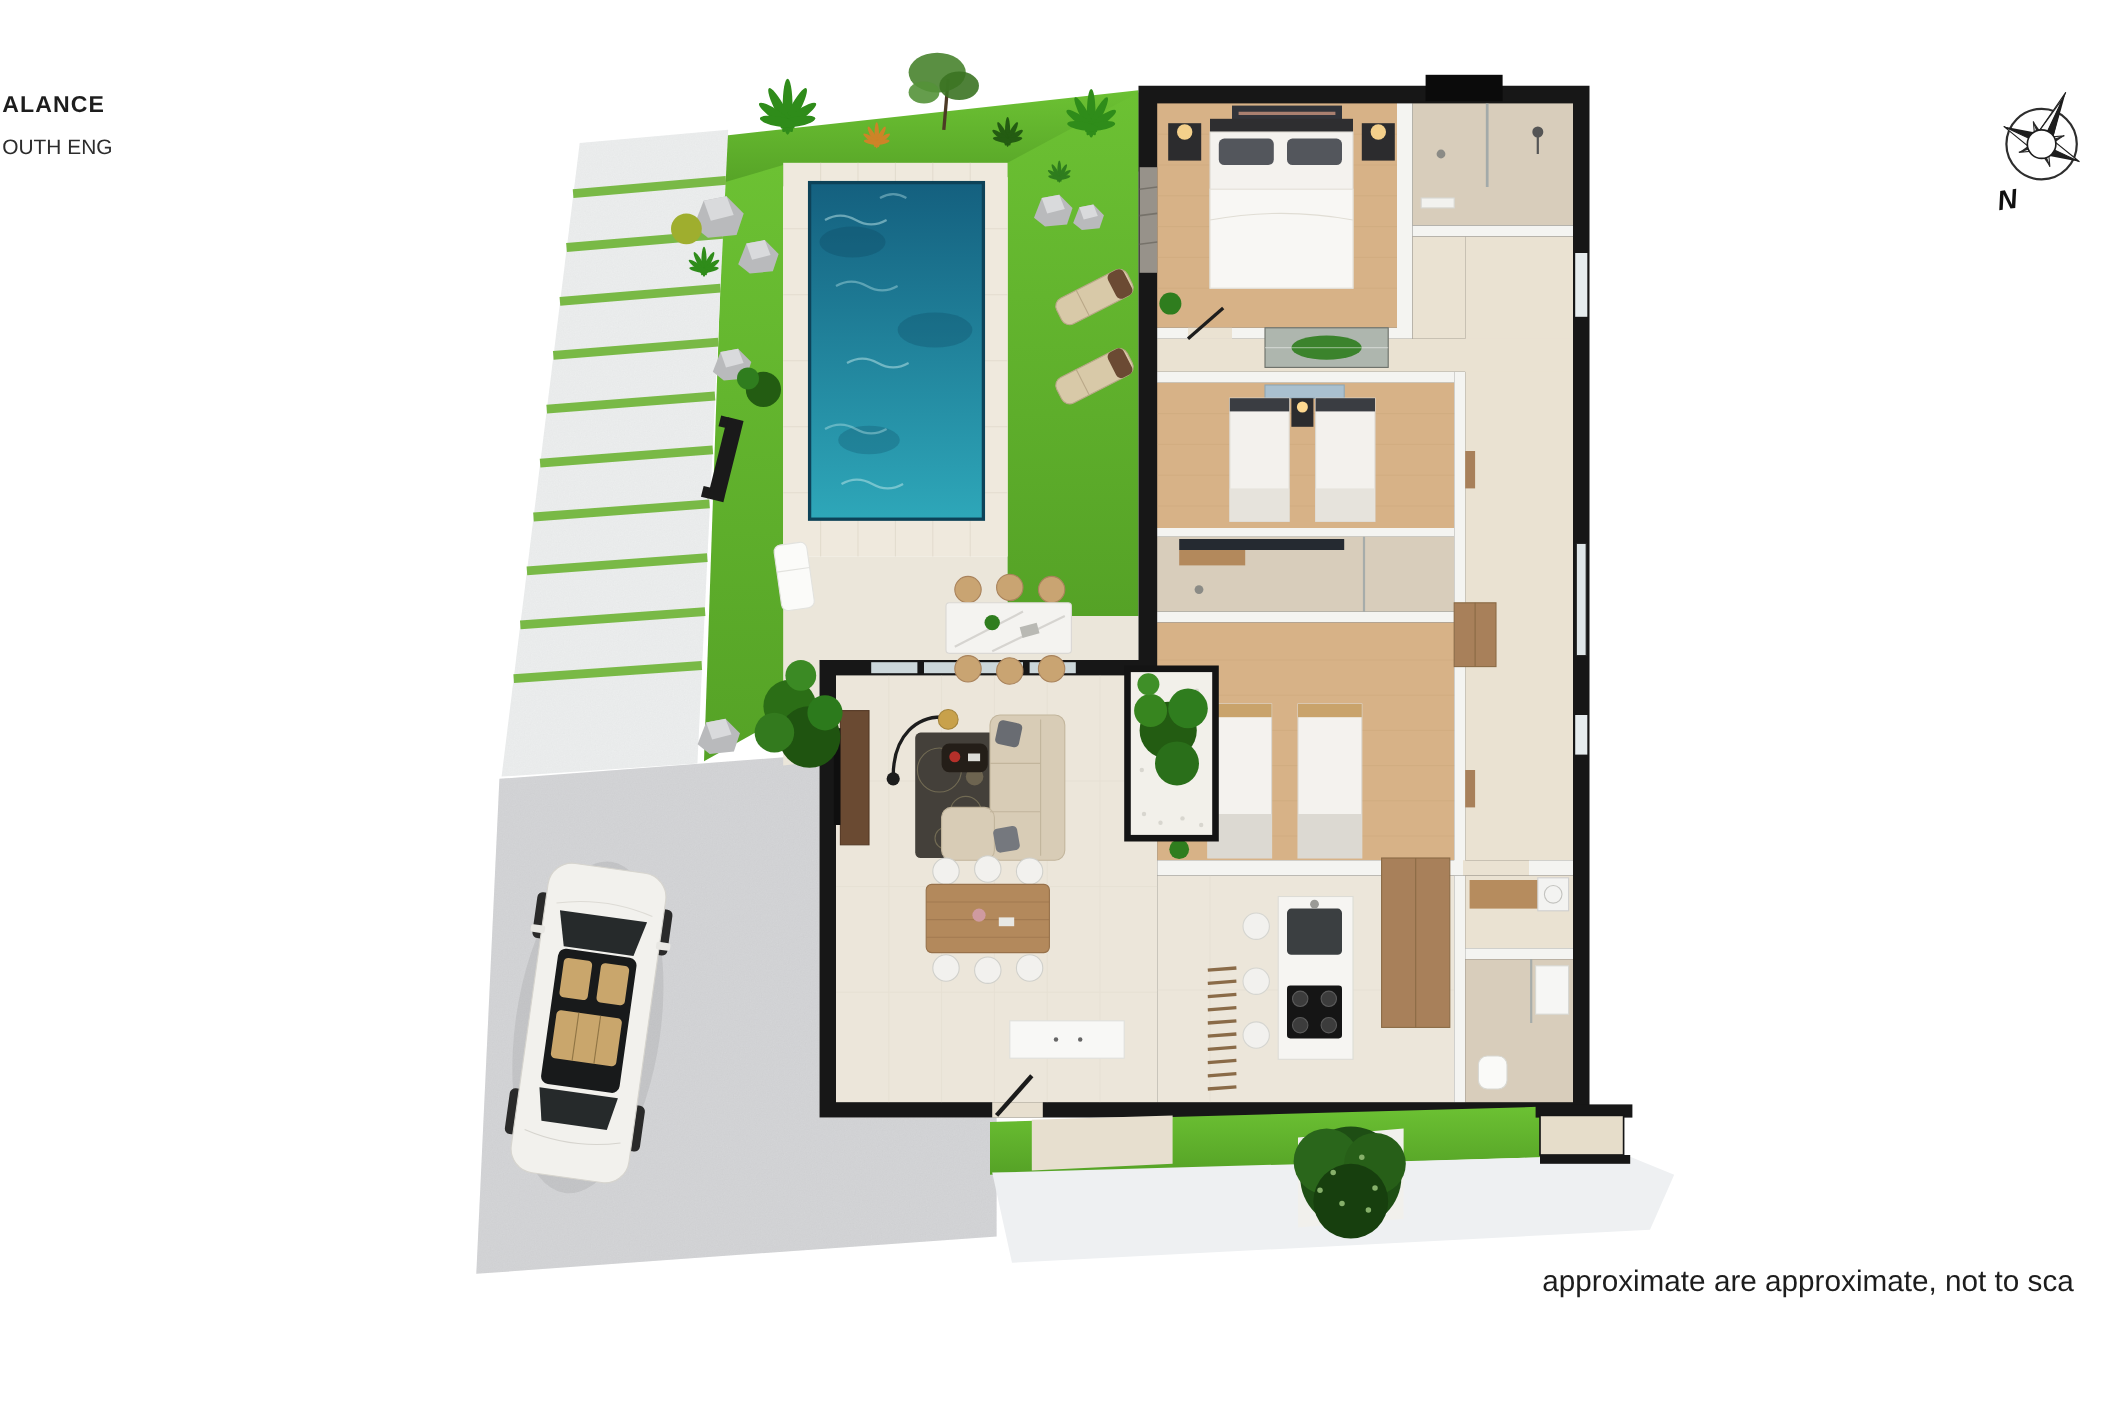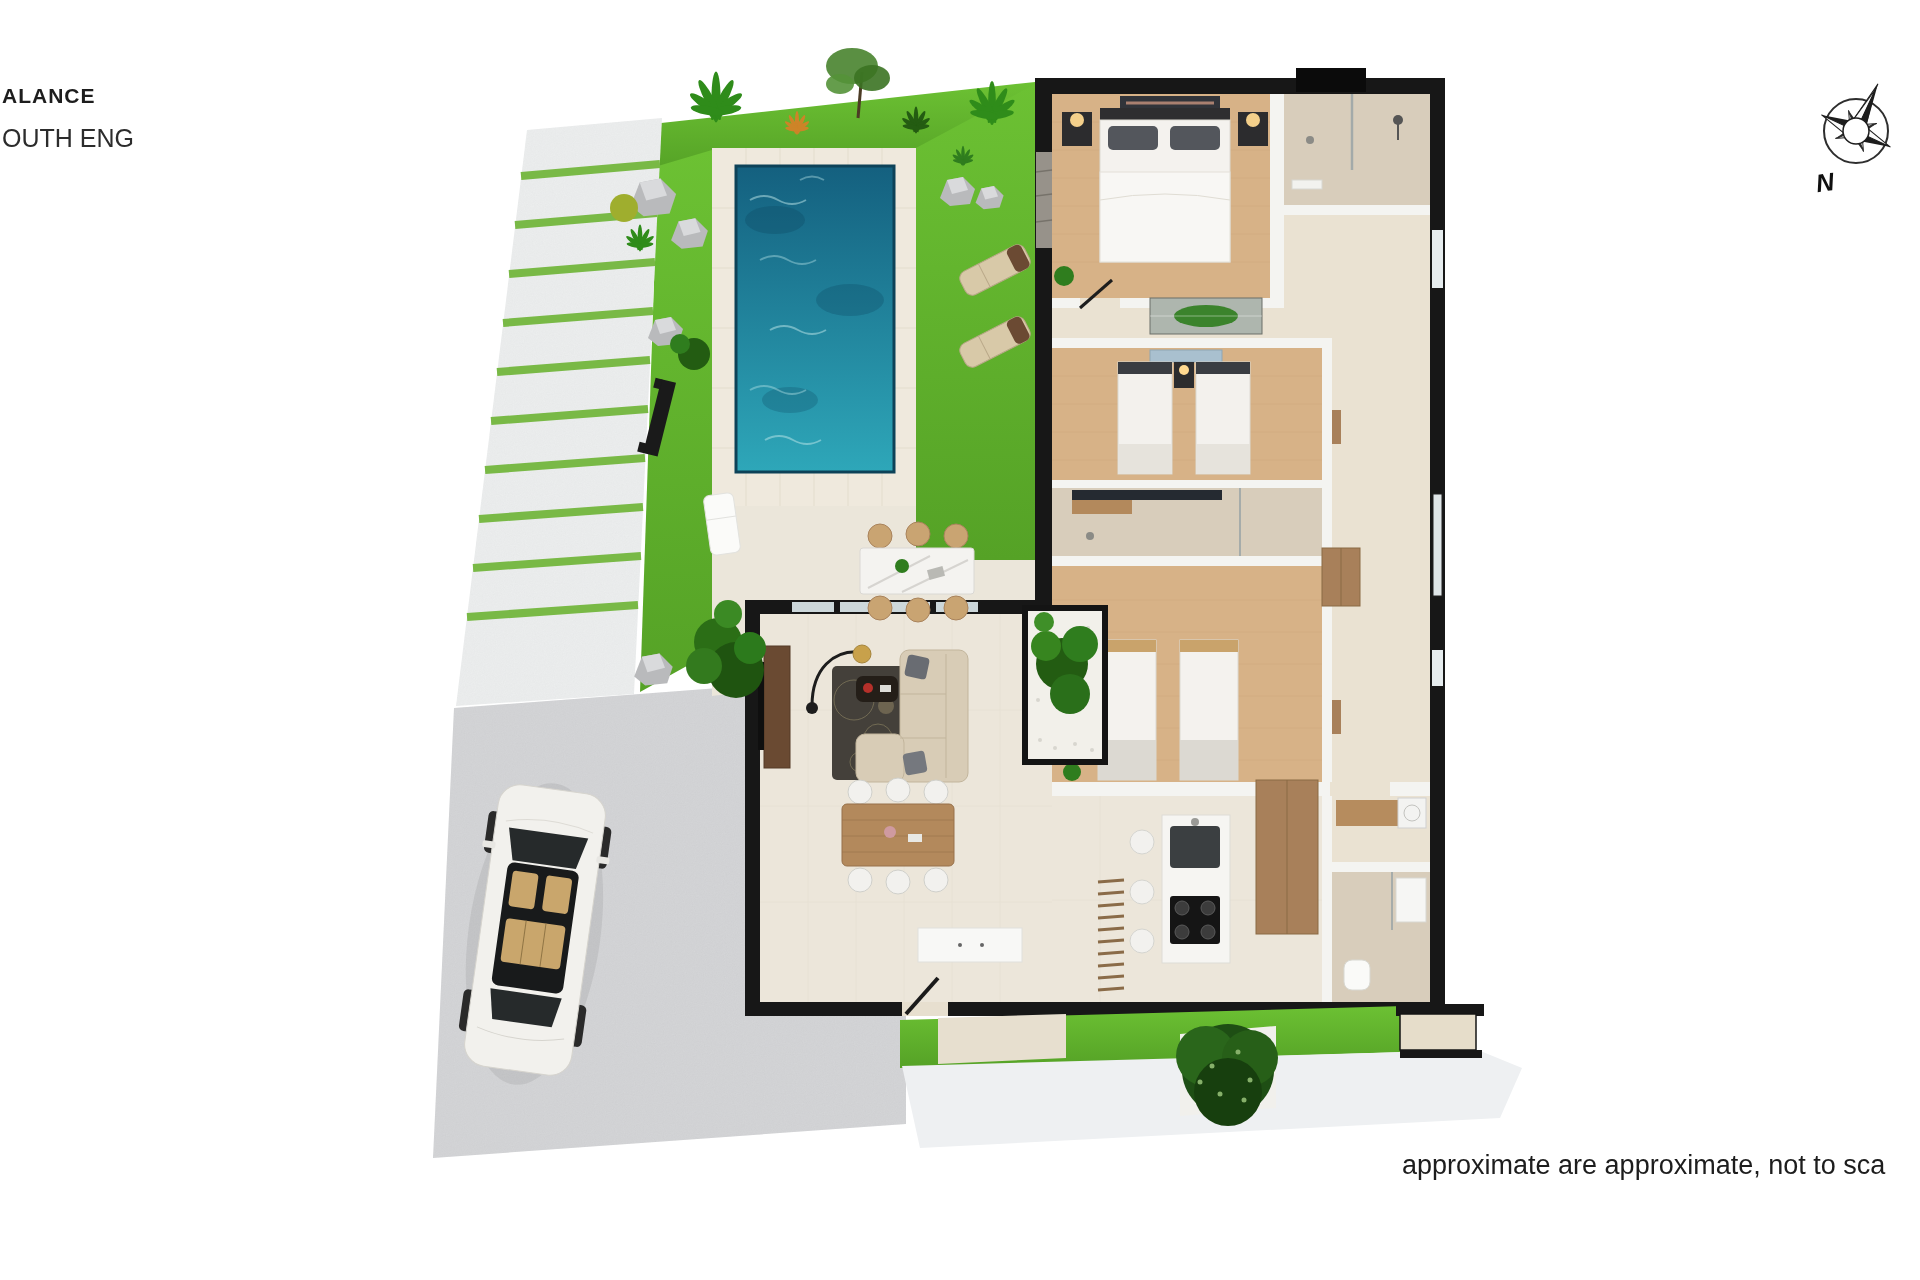--- a/index.html
+++ b/index.html
@@ -34,21 +34,21 @@
   .marblef{fill:var(--marble)}
   .islandf{fill:var(--island)}
   .carf{fill:var(--car-body)}
   .loungerf{fill:var(--lounger)}
   #gGrass .s1{stop-color:var(--grass)}
   #gGrass .s2{stop-color:var(--grass-dark)}
   #gWater .w1{stop-color:var(--pool-water-deep)}
   #gWater .w2{stop-color:var(--pool-water)}
   .brand{position:absolute;left:2px;color:var(--text);white-space:nowrap;}
   .brand-line1{top:84px;font-size:21px;font-weight:700;letter-spacing:1px;position:absolute;}
-  .brand-line2{top:124px;font-size:25px;font-weight:400;color:#2c2c2c;position:absolute;}
+  .brand-line2{top:124px;font-size:19px;font-weight:400;color:#2c2c2c;position:absolute;}
   .disclaimer{
     position:absolute;left:1402px;top:1148px;color:var(--text);
     font-size:27px;line-height:34px;white-space:nowrap;
   }
   .disclaimer .l1{margin-left:36px;}
   .north-label{
     position:absolute;left:1816px;top:168px;font-size:25px;font-weight:900;
     font-style:italic;color:#101010;transform:rotate(-8deg);
   }
 </style>

